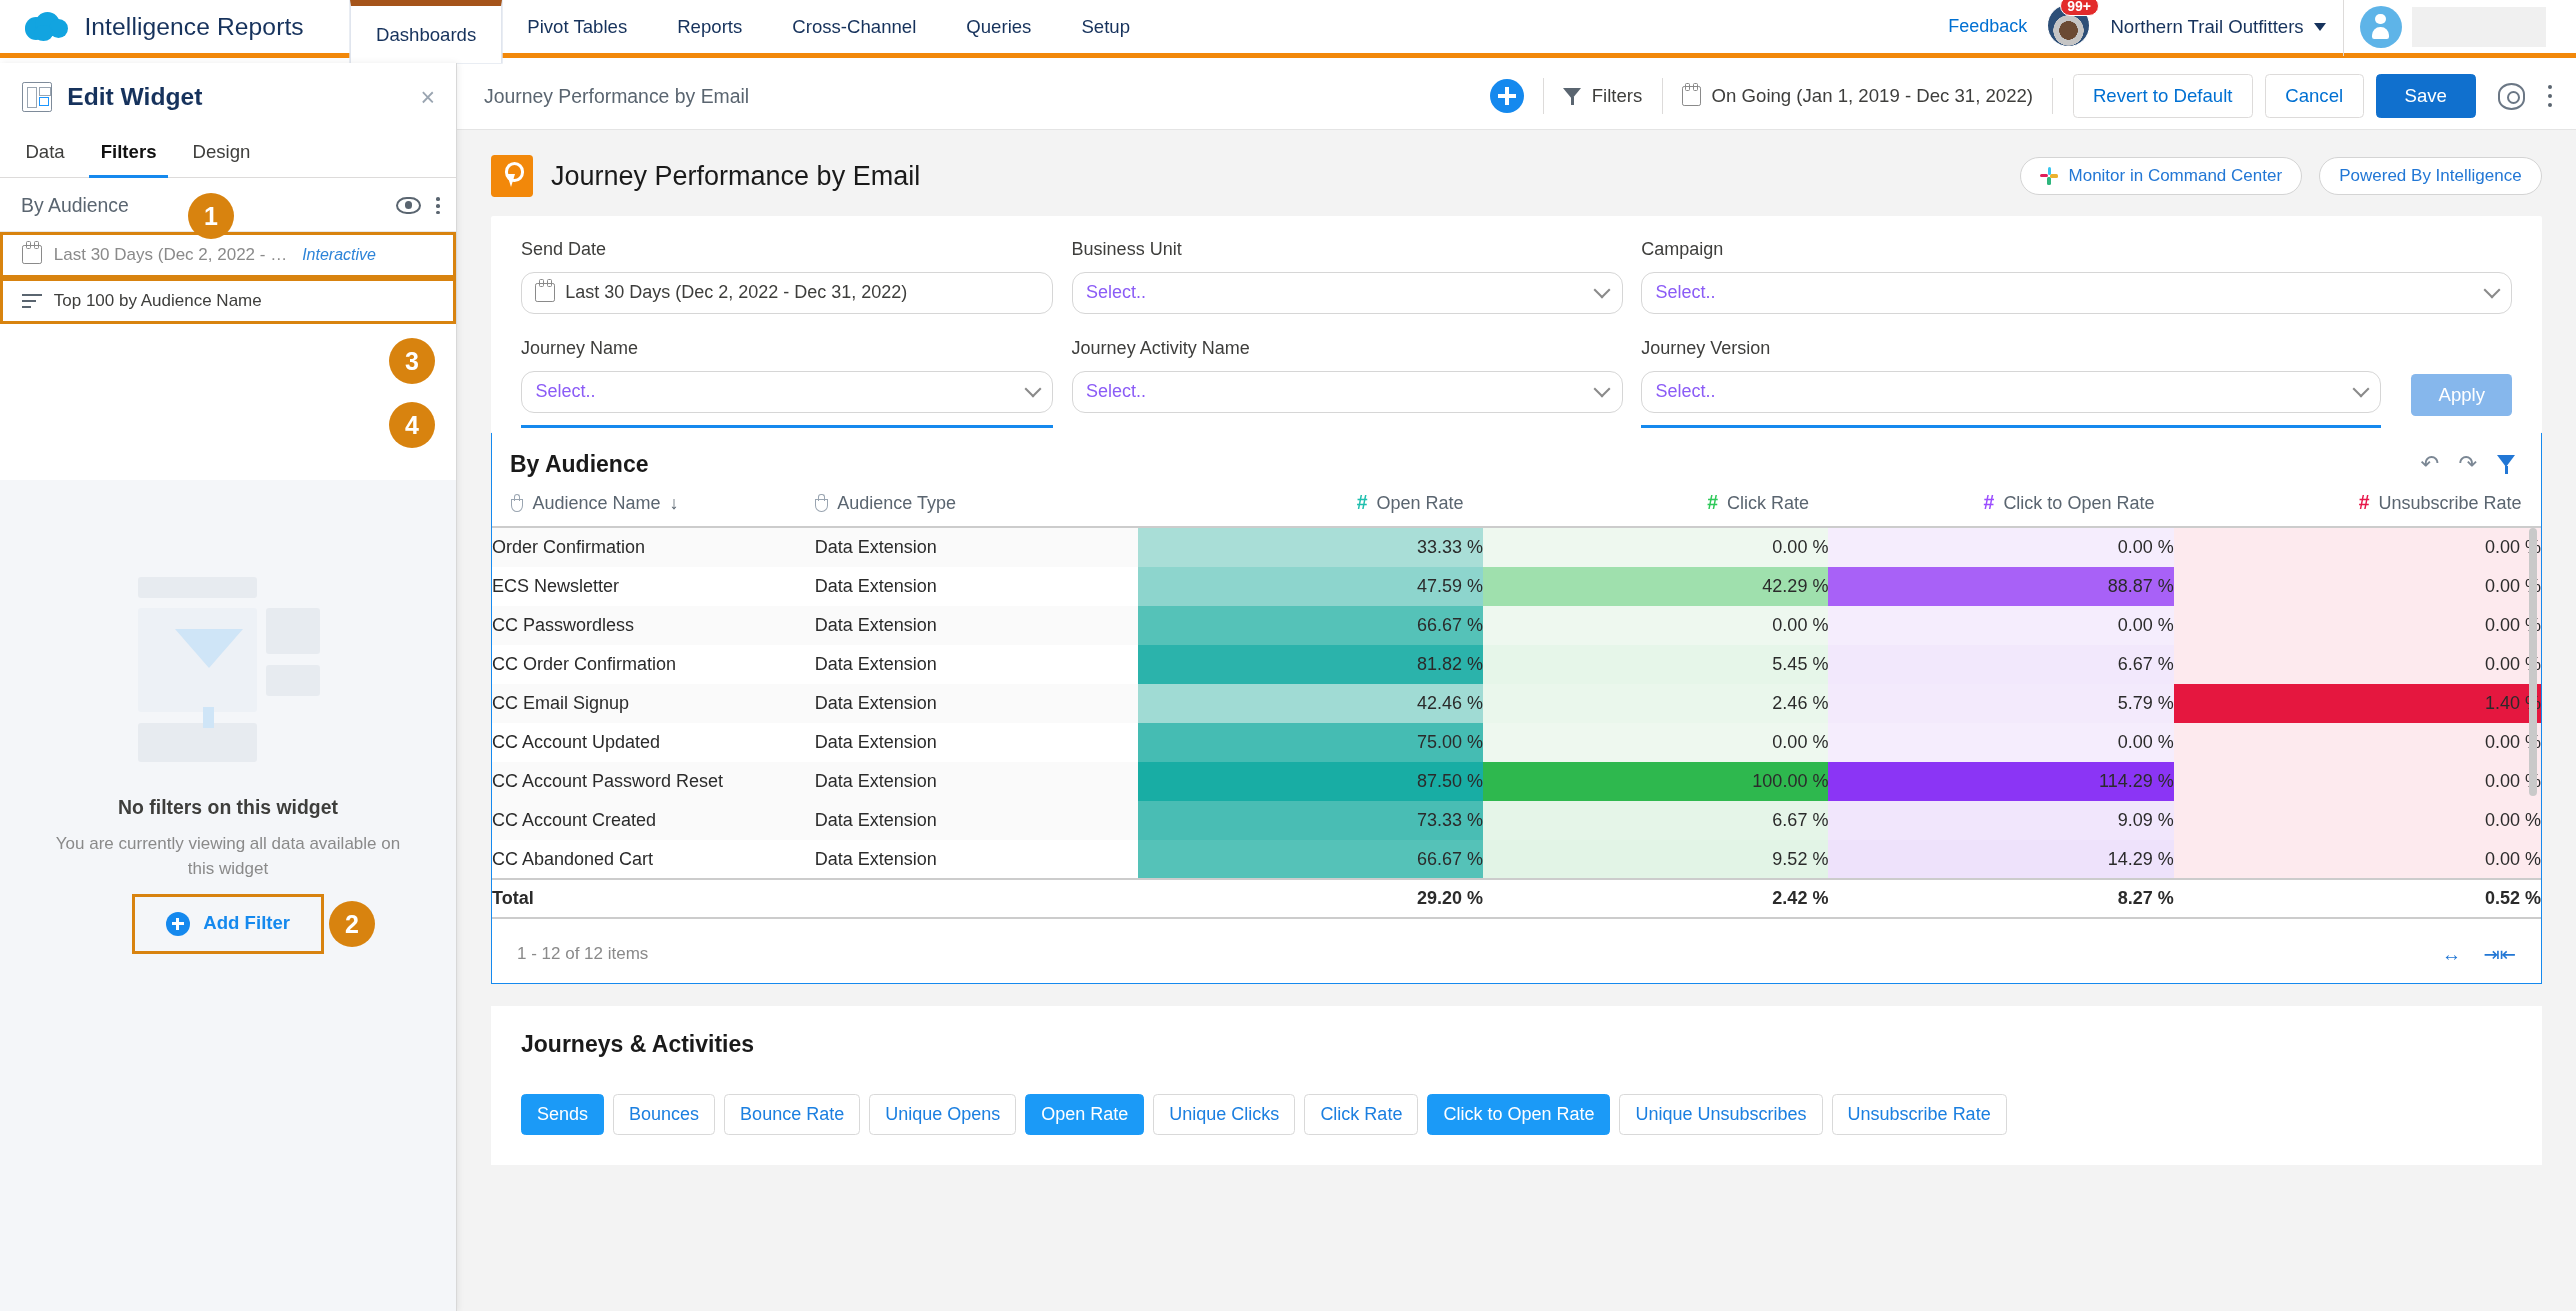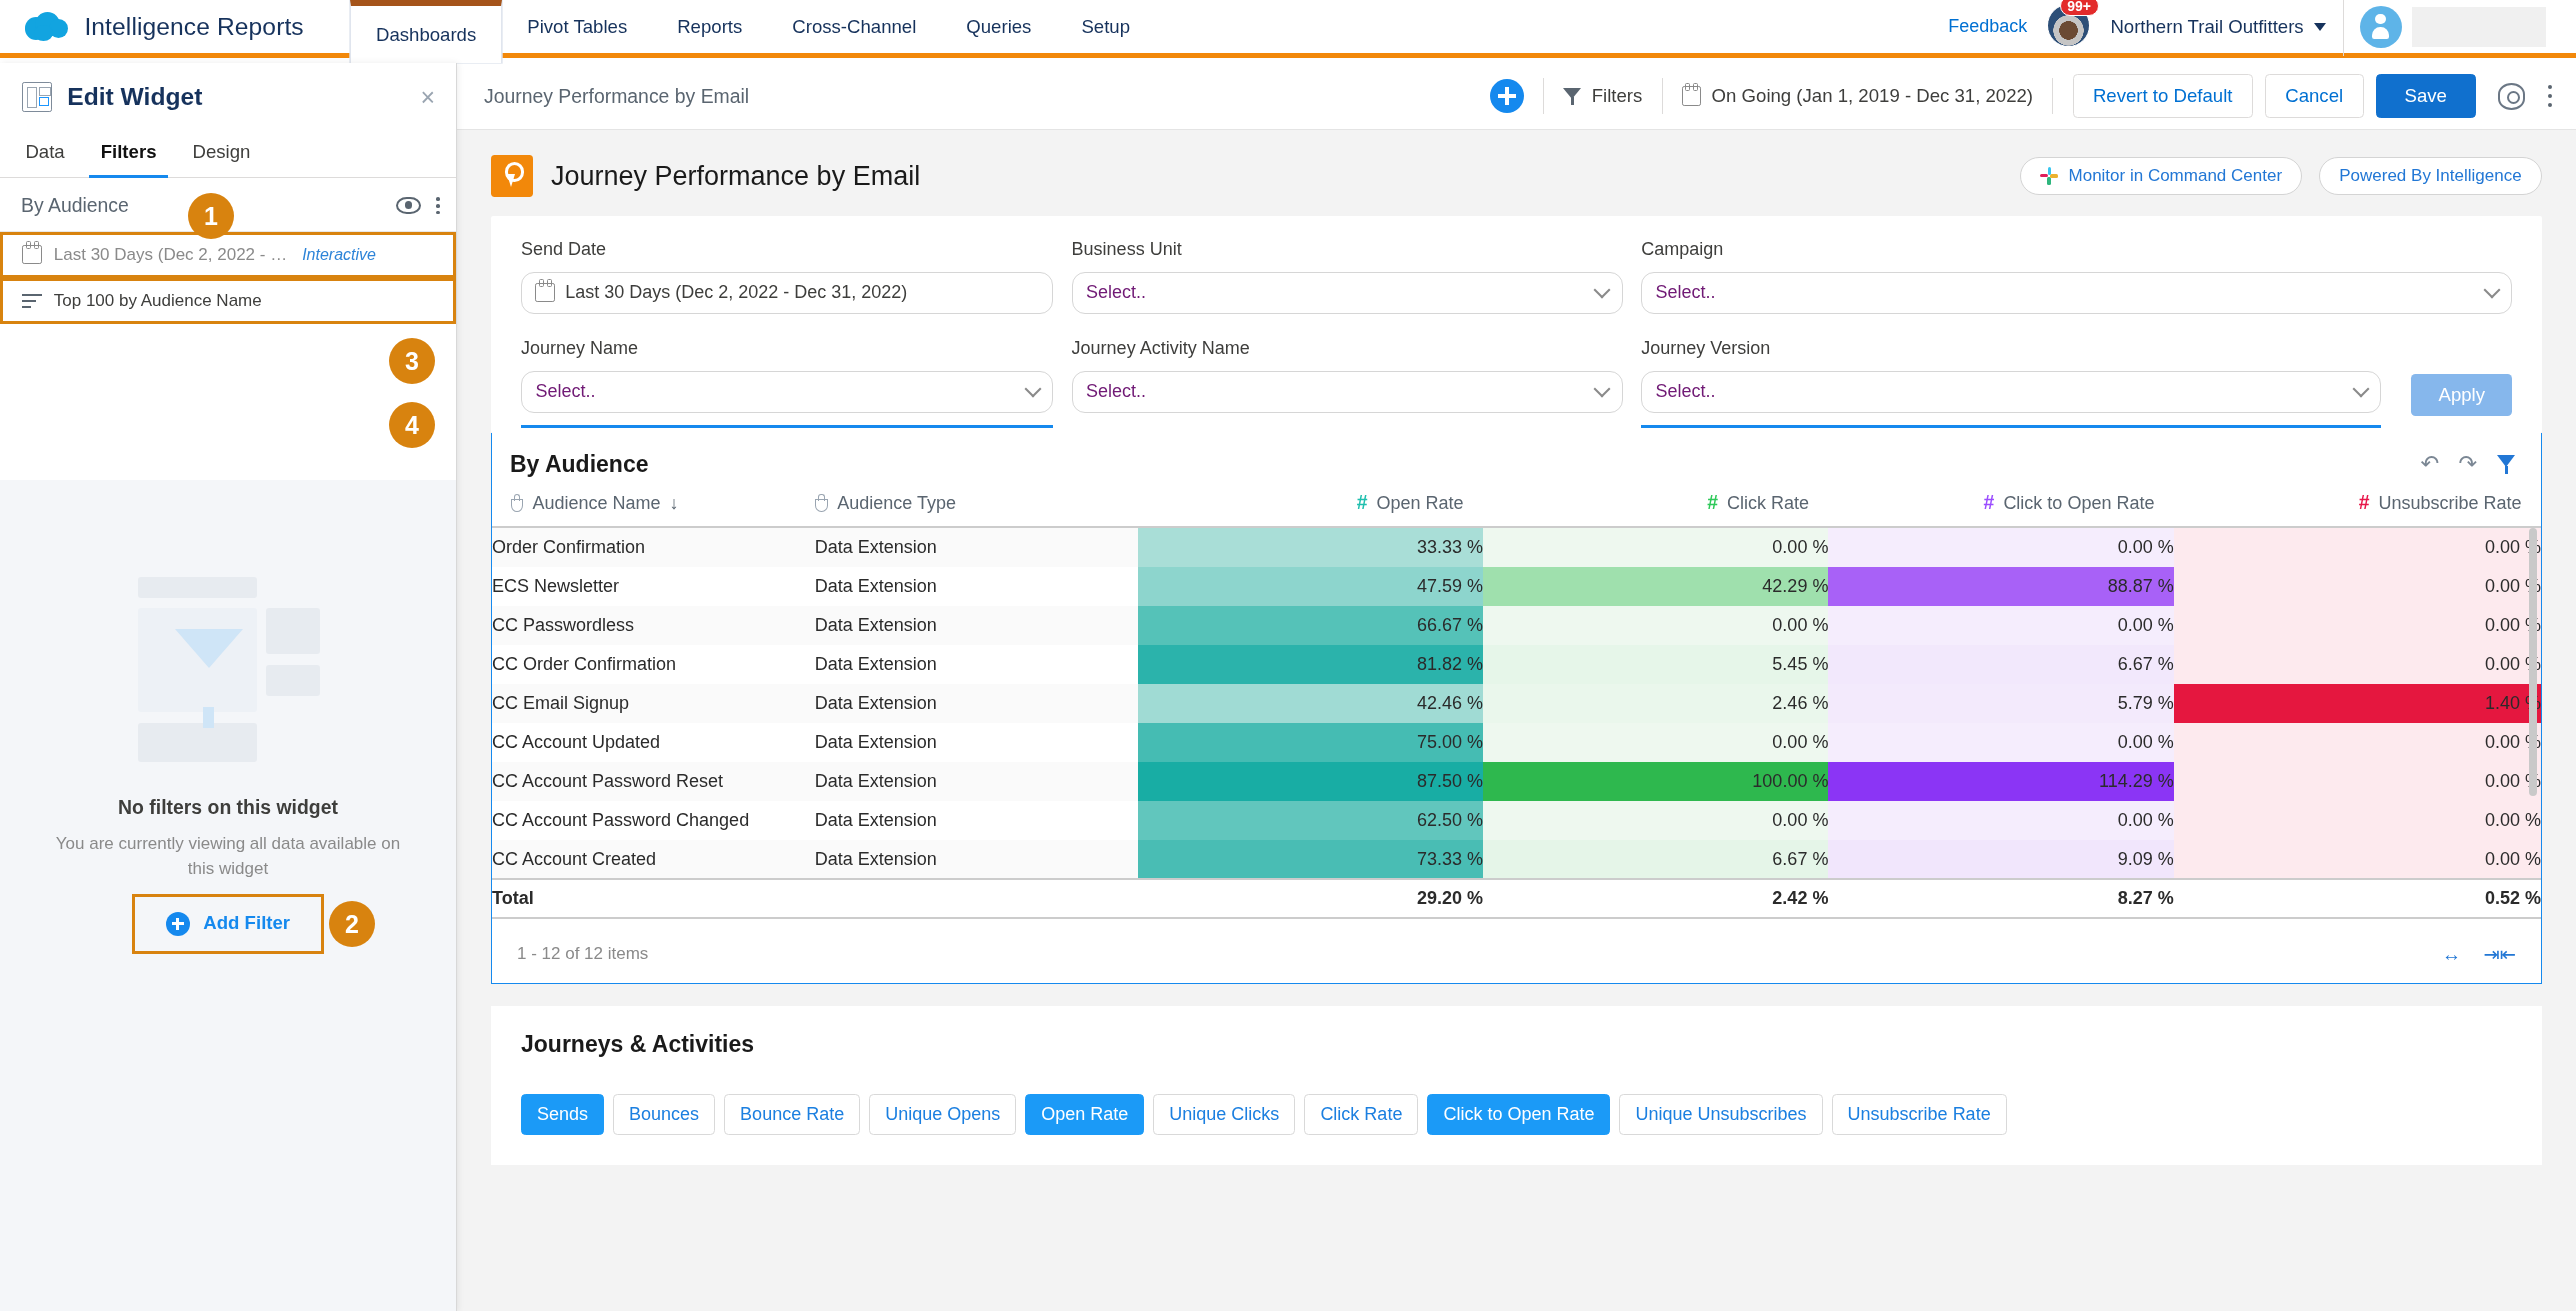--- a/index.html
+++ b/index.html
@@ -228,21 +228,21 @@
   .filters-grid {
     display: grid; grid-template-columns: 532px 551px 1fr; gap: 0 18.6px;
     padding: 22.3px 30px 4.5px 30px;
   }
   .f-label { font-size: 18px; color: #3e3e3c; margin-bottom: 12px; }
   .f-control {
     height: 42px; border: 0.7px solid #d6d6d6; border-radius: 13px; background: #fff;
     display: flex; align-items: center; padding: 0 13.4px; gap: 10.4px; cursor: pointer;
     font-size: 18px; color: #3e3e3c; position: relative;
   }
-  .f-control.placeholder { color: #701a75; }
+  .f-control.placeholder { color: #8b5cf6; }
   .f-control .chev {
     margin-left: auto; width: 12px; height: 12px; border-right: 2.2px solid #8a8a8a;
     border-bottom: 2.2px solid #8a8a8a; transform: rotate(45deg); margin-top: -6px;
   }
   .f-row2 { padding-top: 19.4px; }
   .underline-blue { height: 3.7px; background: #1589ee; margin-top: 12px; }
   .underline-grey { height: 3.7px; background: transparent; margin-top: 12px; }
   .apply-wrap { display: flex; align-items: flex-end; justify-content: flex-end; padding-bottom: 0; }
   .apply-btn {
     background: #86b7ec; color: #fff; border: none; border-radius: 4.5px;
@@ -632,28 +632,20 @@
               <td class="num" style="background: rgb(253, 234, 238);">0.00 %</td>
             </tr>
             <tr class="zebra">
               <td class="name">CC Account Password Reset</td>
               <td class="type">Data Extension</td>
               <td class="num" style="background: rgb(24, 173, 164); margin-top: 17px;">87.50 %</td>
               <td class="num" style="background: rgb(46, 184, 78);">100.00 %</td>
               <td class="num" style="background: rgb(139, 53, 245);">114.29 %</td>
               <td class="num" style="background: rgb(253, 234, 238);">0.00 %</td>
             </tr>
-            <tr class="">
-              <td class="name">CC Account Password Changed</td>
-              <td class="type">Data Extension</td>
-              <td class="num" style="background: rgb(97, 198, 189);">62.50 %</td>
-              <td class="num" style="background: rgb(238, 248, 239);">0.00 %</td>
-              <td class="num" style="background: rgb(245, 237, 253);">0.00 %</td>
-              <td class="num" style="background: rgb(253, 234, 238);">0.00 %</td>
-            </tr>
             <tr class="zebra">
               <td class="name">CC Account Created</td>
               <td class="type">Data Extension</td>
               <td class="num" style="background: rgb(73, 189, 180);">73.33 %</td>
               <td class="num" style="background: rgb(229, 245, 232);">6.67 %</td>
               <td class="num" style="background: rgb(241, 230, 252); text-align: right;">9.09 %</td>
               <td class="num" style="background: rgb(253, 234, 238);">0.00 %</td>
             </tr>
             <tr class="">
               <td class="name">CC Abandoned Cart</td>

